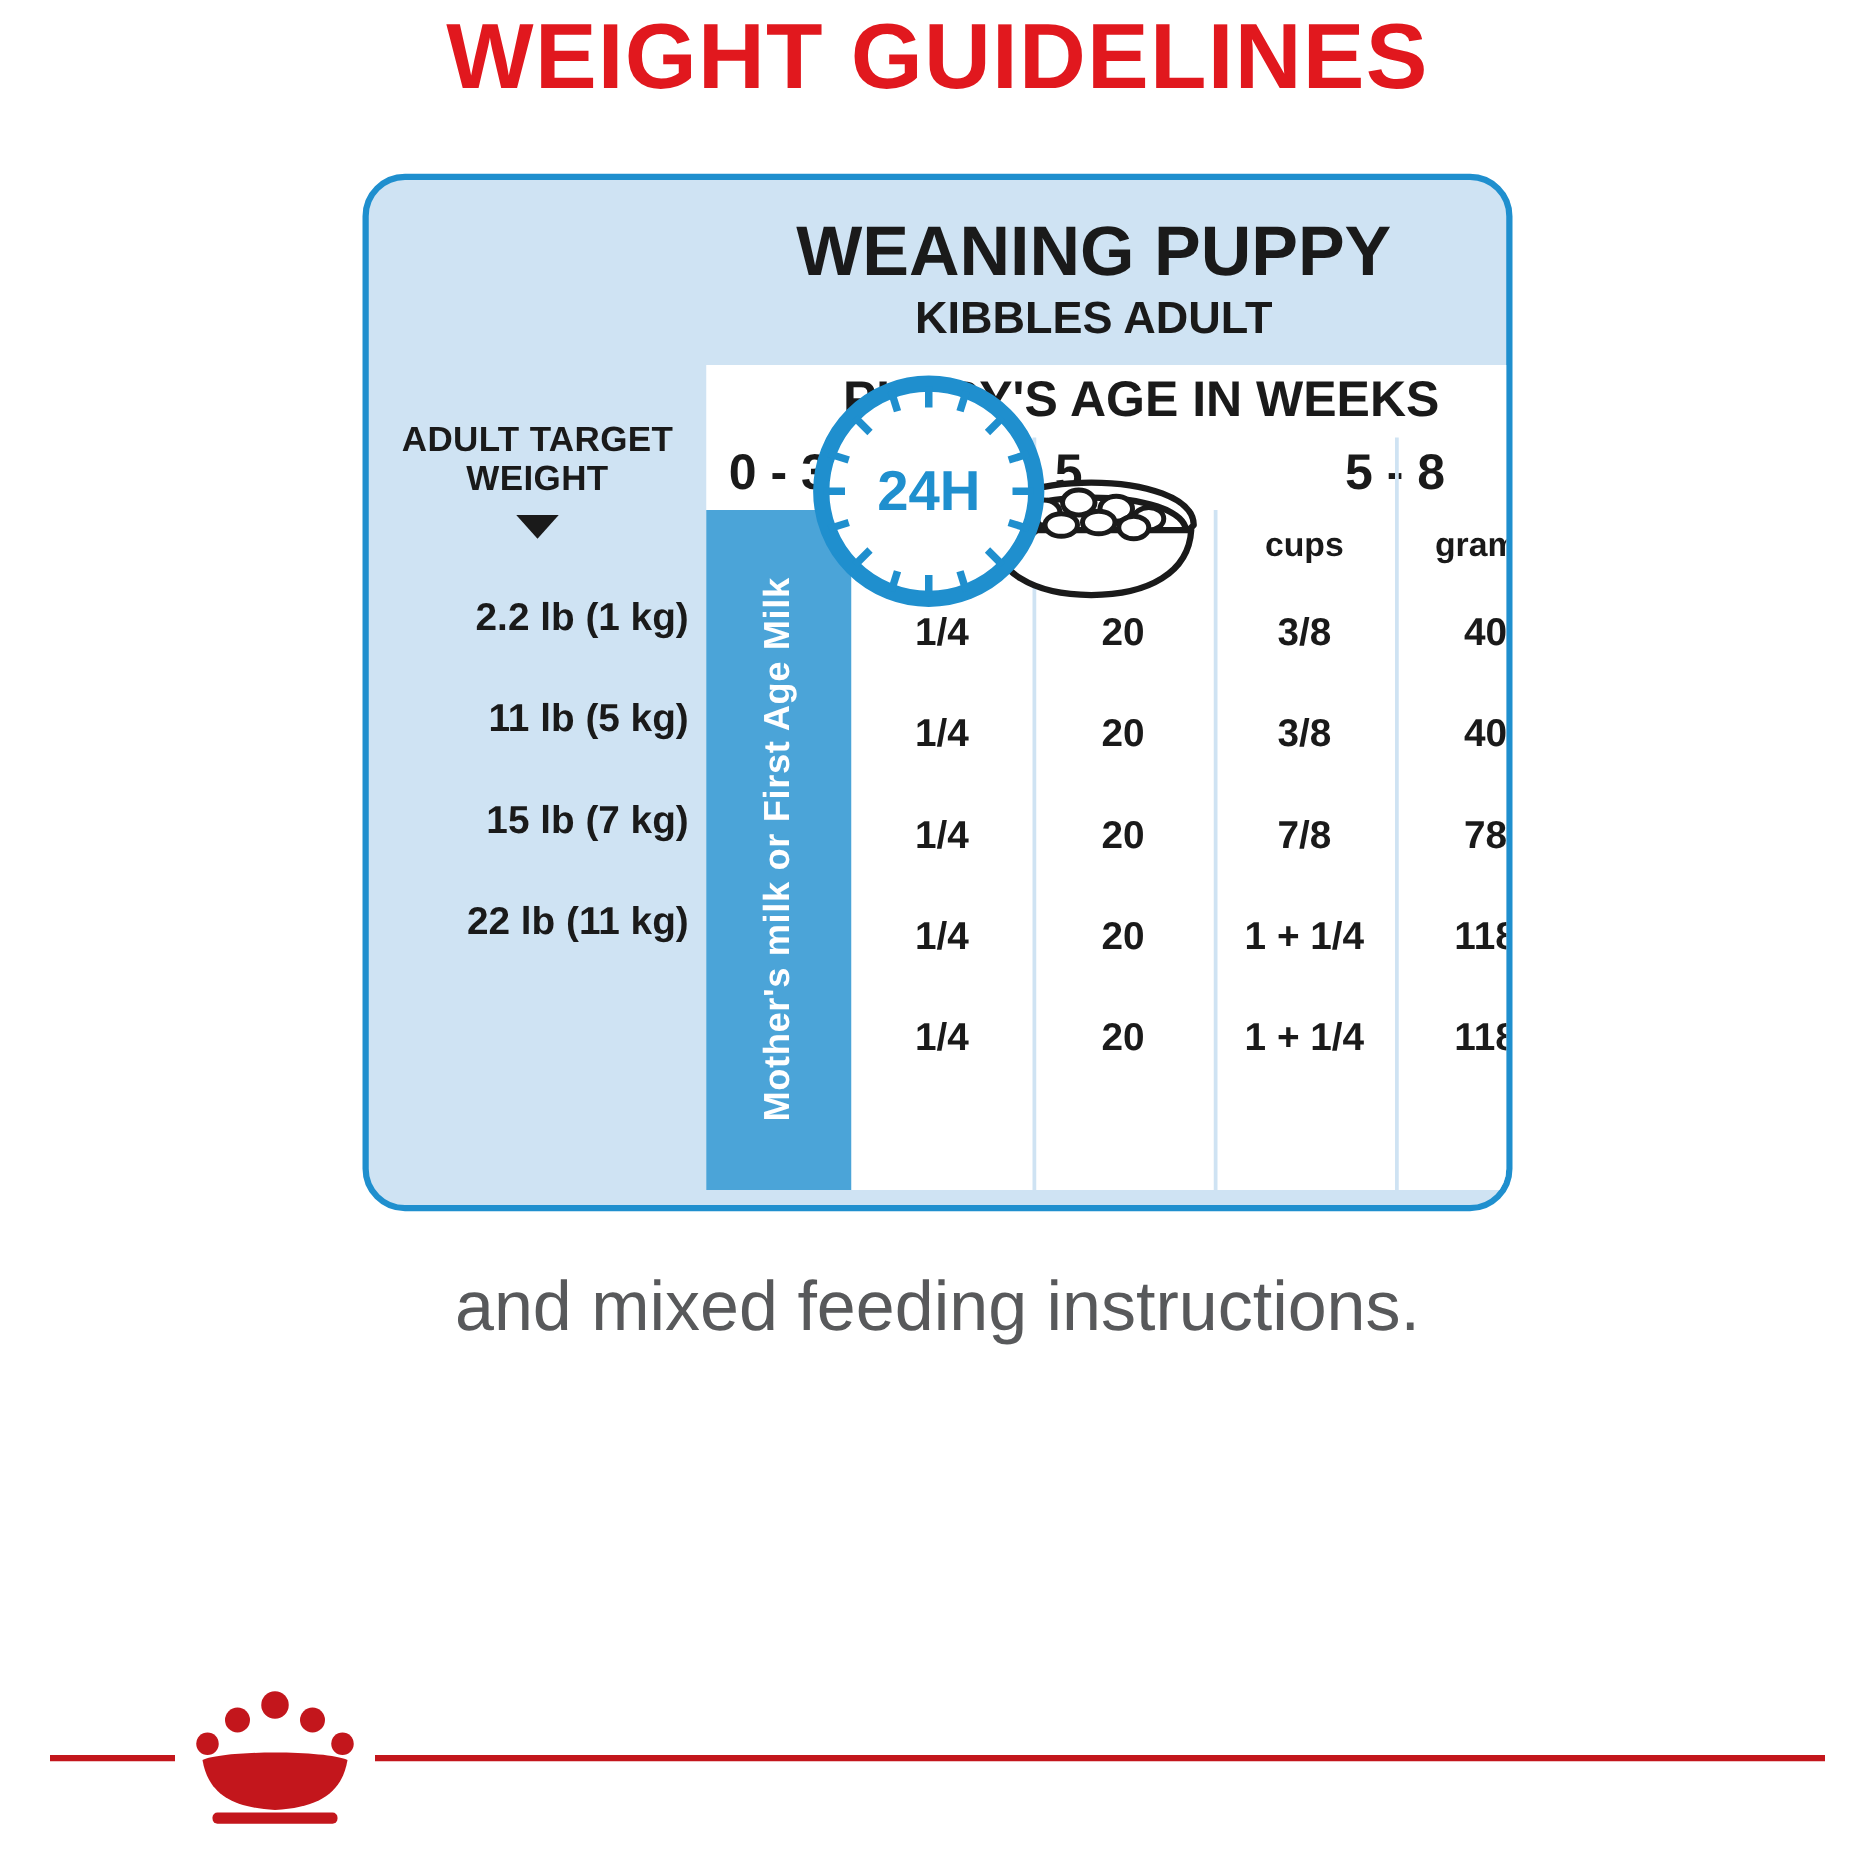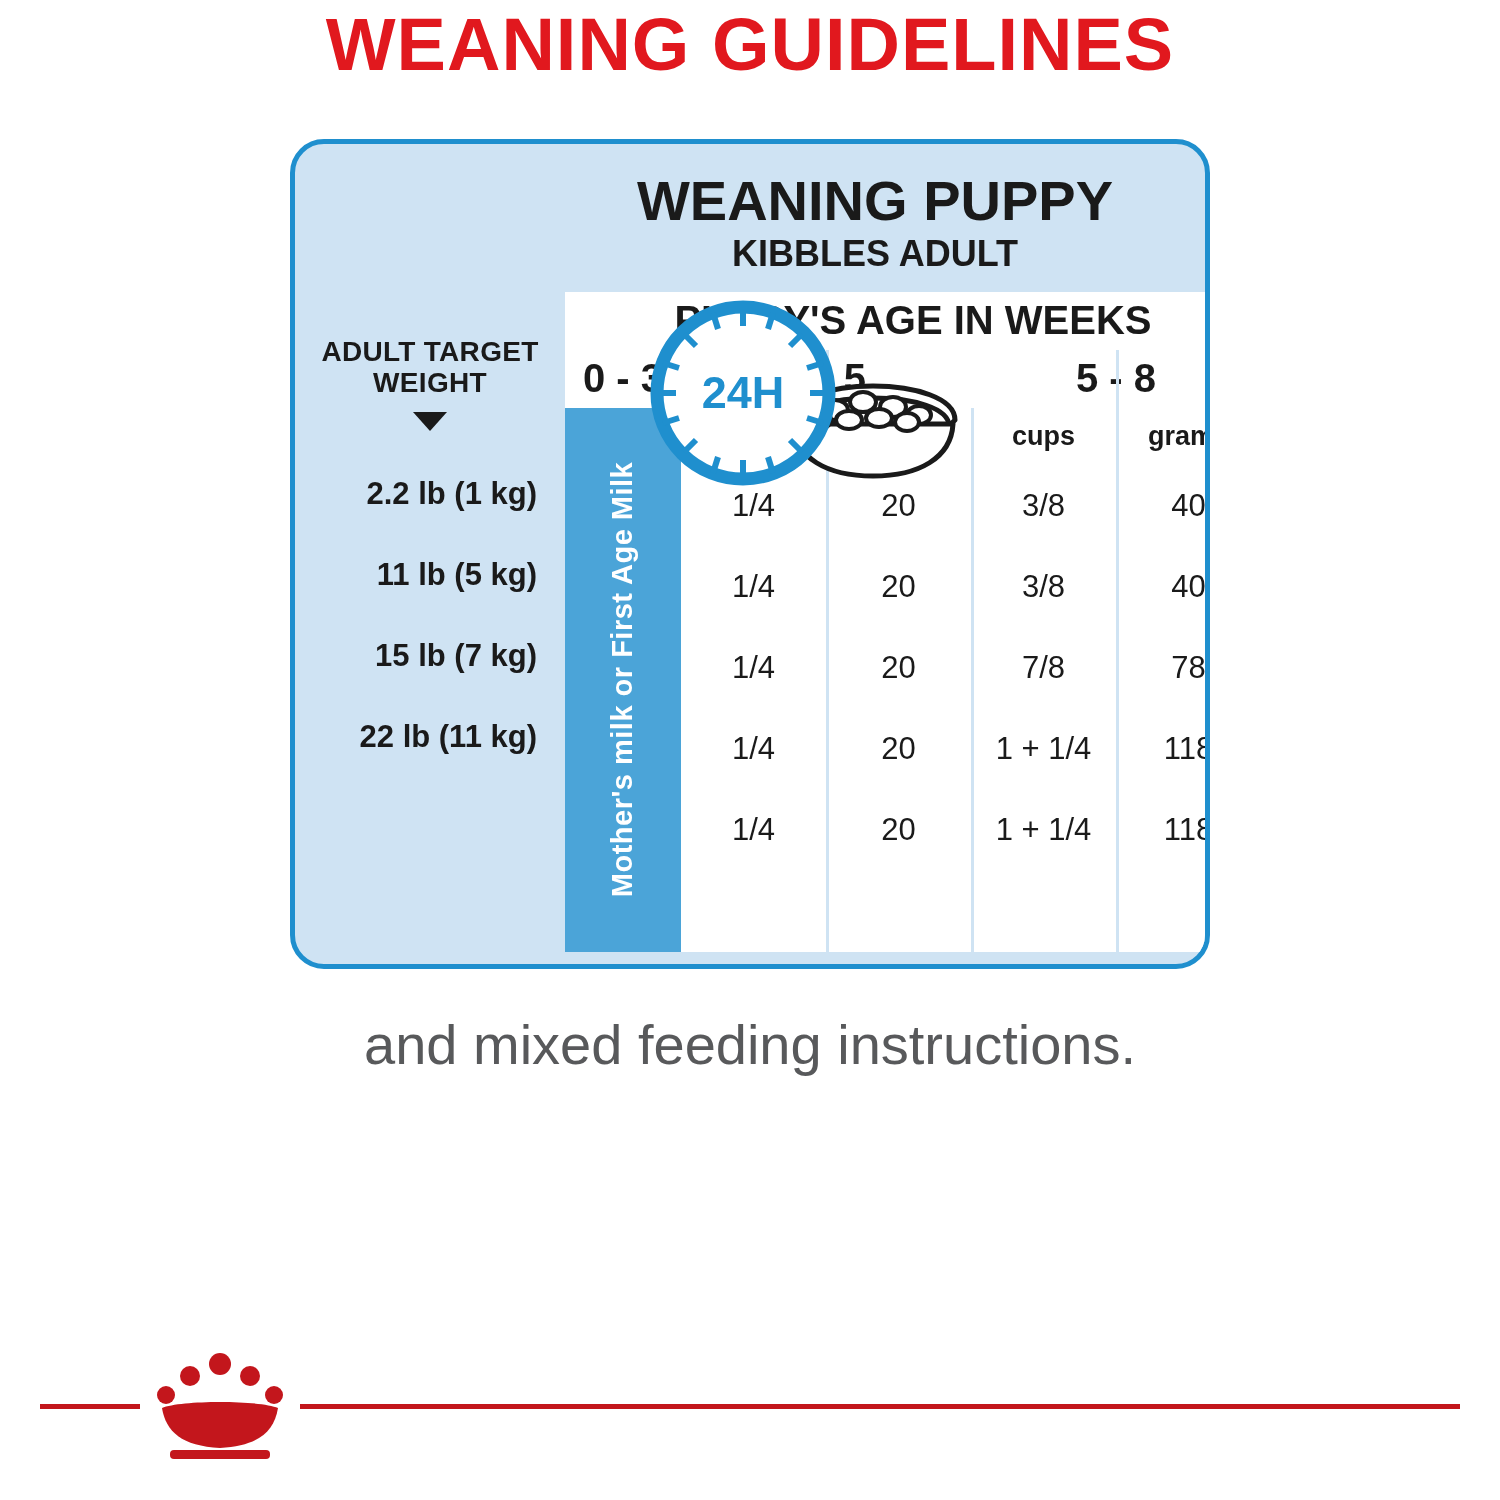--- a/index.html
+++ b/index.html
@@ -126,21 +126,21 @@
     border-top: 19px solid #1a1a1a;
   }
   .weights {
     margin-top: 22px;
   }
   .weight-cell {
     height: 81px;
     display: flex;
     align-items: center;
     justify-content: flex-end;
-    padding-right: 28px;
+    padding-right: 14px;
     box-sizing: border-box;
     font-size: 31px;
     font-weight: bold;
     color: #1a1a1a;
     white-space: nowrap;
   }
 
   
   .right-area {
     flex: 1 1 auto;
@@ -193,21 +193,21 @@
   .data-rows { flex: 1 1 auto; }
   .data-row {
     display: flex;
     height: 81px;
   }
   .data-cell {
     display: flex;
     align-items: center;
     justify-content: center;
     font-size: 31px;
-    font-weight: normal;
+    font-weight: bold;
     color: #1a1a1a;
   }
   .dc-milk { width: 116px; flex: 0 0 116px; }
   .dc { width: 145px; flex: 0 0 145px; }
 
   
   .milk-band {
     position: absolute;
     left: 0;
     top: 116px;
@@ -270,21 +270,21 @@
     position: absolute;
     left: 150px;
     top: 6px;
     width: 140px;
     height: 112px;
   }
 </style>
 </head>
 <body>
 
-<div class="page-title">WEANING GUIDELINES</div>
+<div class="page-title">WEIGHT GUIDELINES</div>
 
 <div class="card-wrap">
   <div class="card">
 
     <div class="card-header">
       <div class="card-title">WEANING PUPPY</div>
       <div class="card-subtitle">KIBBLES ADULT</div>
     </div>
 
     <div class="table-zone">

